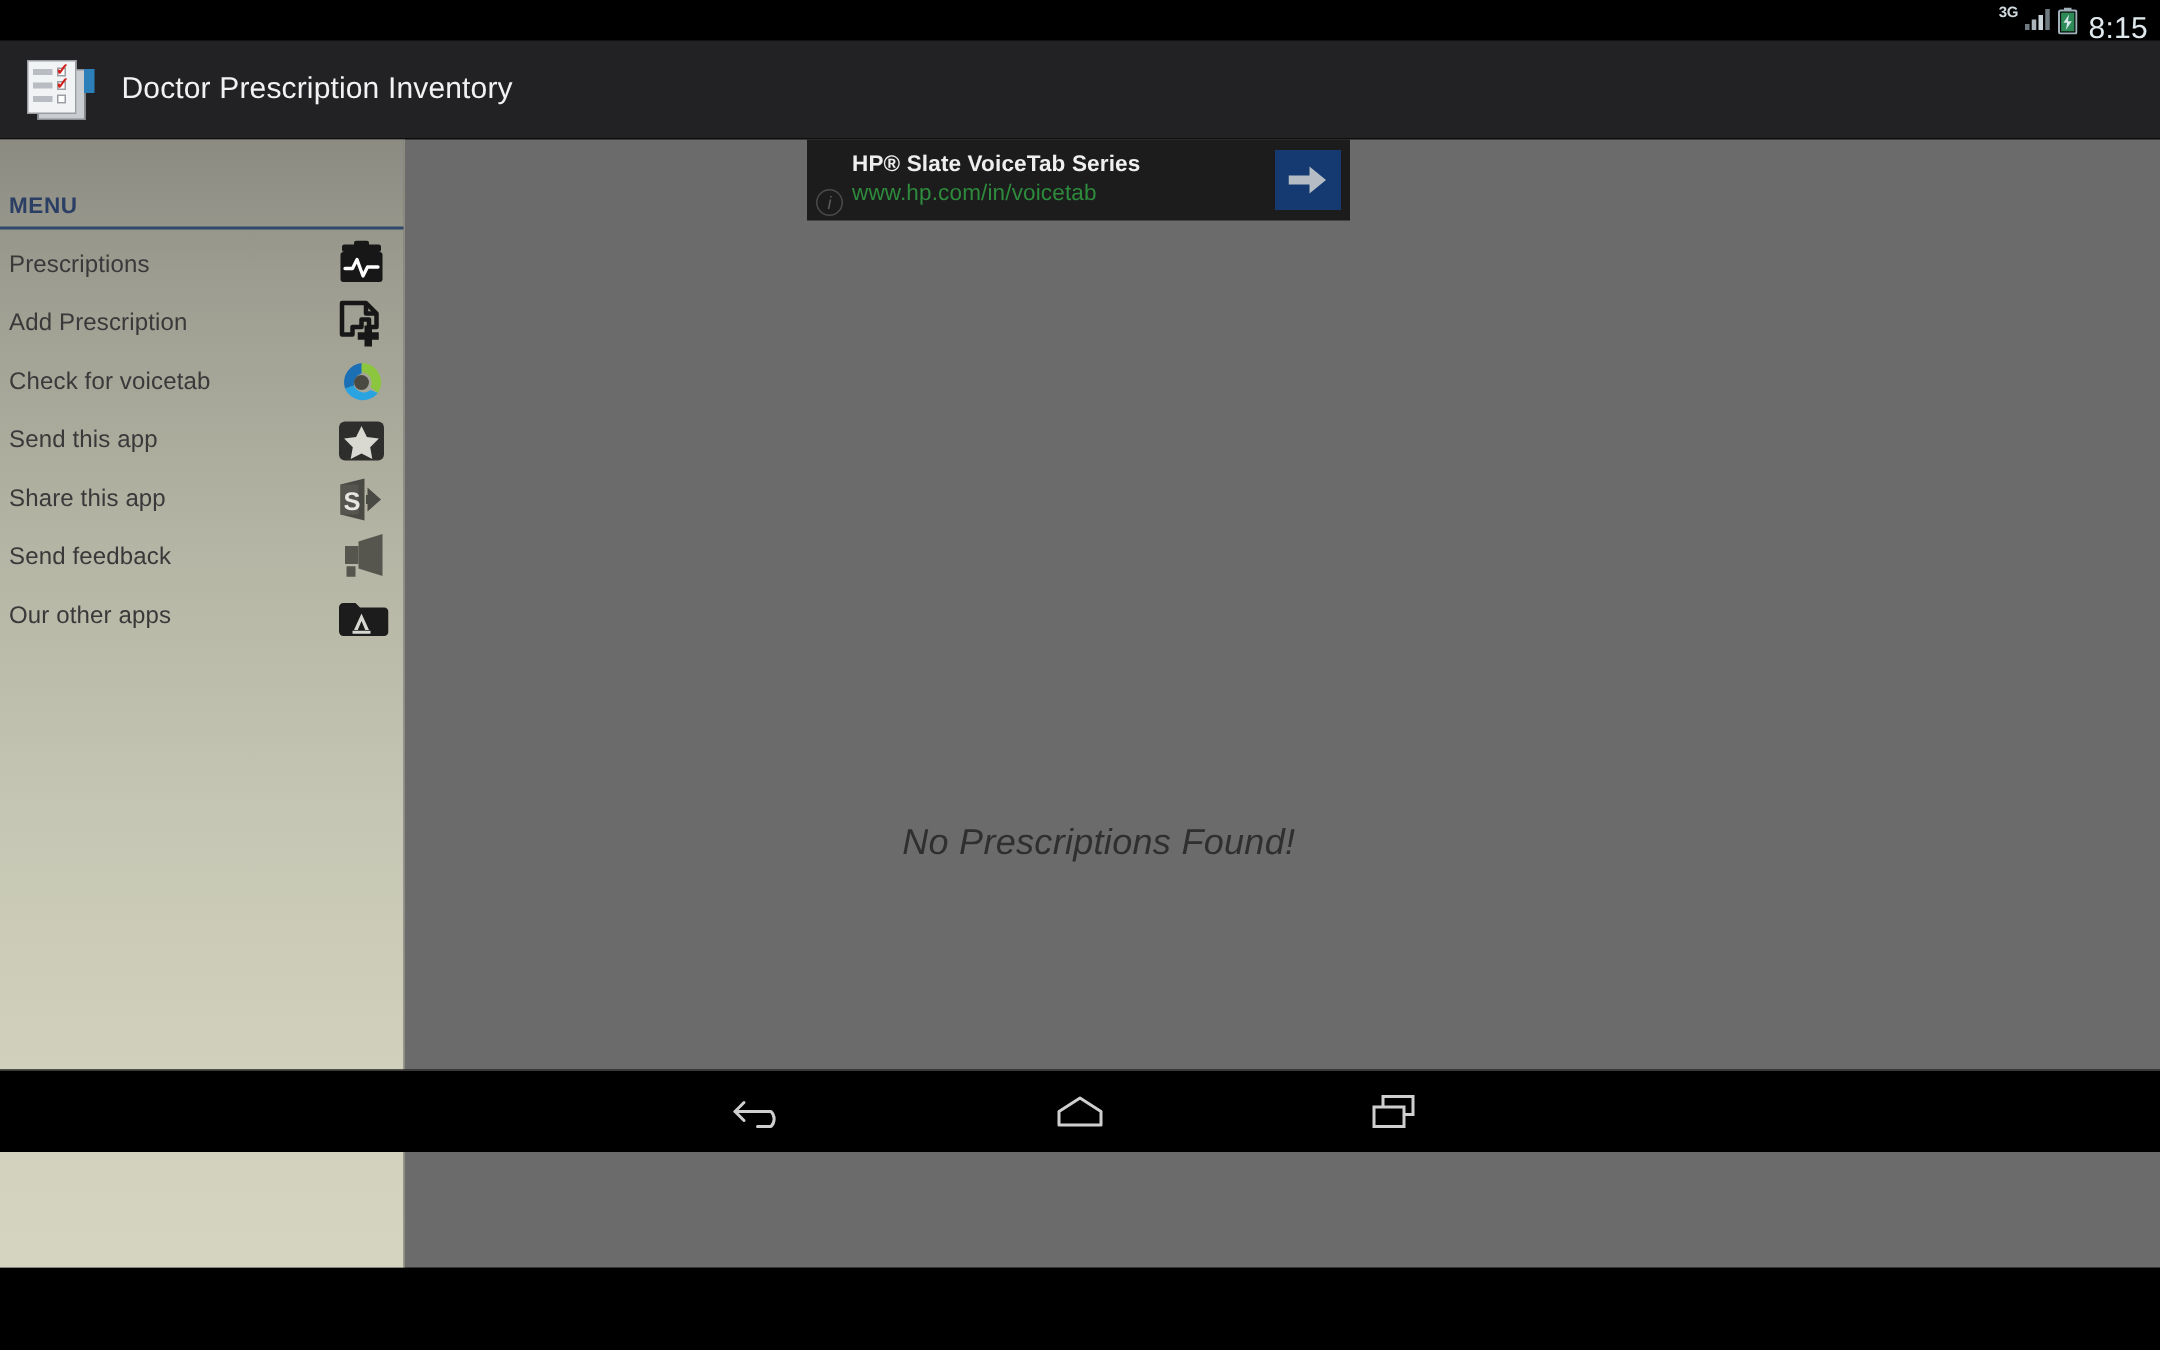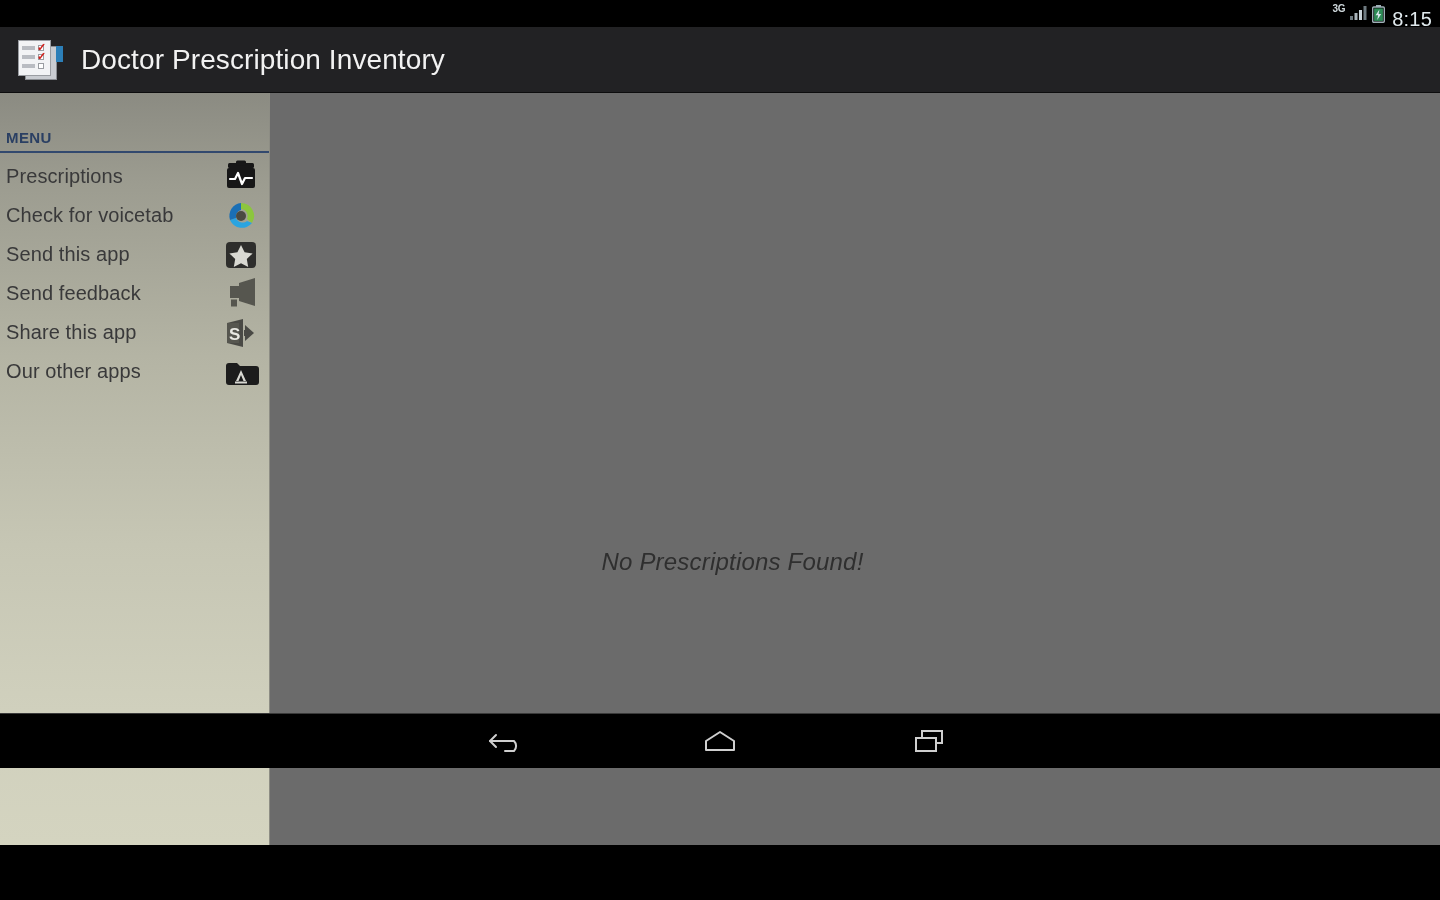--- a/index.html
+++ b/index.html
@@ -55,21 +55,21 @@
   }
   .ai-box {
     position:absolute; width:6px; height:6px; border:1px solid #9a9da2;
     background:#fff;
   }
   .ai-check {
     position:absolute; color:#d0211c; font-size:11px; font-weight:bold;
     line-height:1;
   }
   .app-title {
-    color:#f2f2f2; font-size:28px; font-weight:400; letter-spacing:0.1px;
+    color:#f2f2f2; font-size:20px; font-weight:400; letter-spacing:0.1px;
   }
 
   
   .content {
     position:absolute; top:93px; left:0; width:1440px; height:752px;
     background:#6b6b6b;
   }
   .empty-msg {
     position:absolute; top:455px; left:0; width:1440px;
     text-align:center; font-style:italic; font-size:24px;
@@ -108,21 +108,21 @@
   }
   .section-head {
     color:#2a3f63; font-size:15px; font-weight:bold; letter-spacing:0.4px;
     padding:9px 0 5px 6px; border-bottom:2px solid #32496e;margin-top:27px;
   }
   .drawer-item {
     position:relative; height:39px; display:flex; align-items:center;
     padding-left:6px;
   }
   .drawer-item .label {
-    font-size:20px; color:#39393a; letter-spacing:0.1px;
+    font-size:16px; color:#39393a; letter-spacing:0.1px;
   }
   .drawer-item .icon {
     position:absolute; right:10px; top:50%; transform:translateY(-50%);
     width:36px; height:36px;
   }
   .list-gap { height:4px; }
 
   
   .navbar {
     position:absolute; bottom:0; left:0; width:1440px; height:55px;
@@ -169,84 +169,107 @@
       </div>
       <div class="ai-tab"></div>
     </div>
     <span class="app-title">Doctor Prescription Inventory</span>
   </div>
 
   <div class="content">
 
     <div class="empty-msg">No Prescriptions Found!</div>
 
+    <div class="ad-banner">
+      <div class="ad-text">
+        <div class="ad-title">HP® Slate VoiceTab Series</div>
+        <div class="ad-url">www.hp.com/in/voicetab</div>
+      </div>
+      <div class="ad-info">i</div>
+      <div class="ad-cta">
+        <svg width="26" height="20" viewBox="0 0 26 20">
+          <polygon points="0,7 14,7 14,1 25,10 14,19 14,13 0,13" fill="#b6bcc4"></polygon>
+        </svg>
+      </div>
+    </div>
   </div>
 
   <div class="drawer">
 
     <div class="section-head">MENU</div>
 
     <div class="list-gap"></div>
 
     <div class="drawer-item">
       <span class="label">Prescriptions</span>
       <span class="icon">
         <svg width="36" height="36" viewBox="0 0 36 36">
           <rect x="5" y="4" width="26" height="5" rx="1.5" fill="#171717"></rect>
           <rect x="13" y="1.5" width="10" height="5" rx="1.5" fill="#171717"></rect>
           <rect x="4" y="9" width="28" height="20" rx="2" fill="#171717"></rect>
           <polyline points="7,20 12,20 15,14 19,25 22,19 29,19" fill="none" stroke="#ffffff" stroke-width="2.2" stroke-linejoin="round" stroke-linecap="round"></polyline>
         </svg>
       </span>
     </div>
 
+    <div class="drawer-item">
+      <span class="label">Add Prescription</span>
+      <span class="icon">
+        <svg width="36" height="36" viewBox="0 0 36 36">
+          <path d="M5 4 h16 l7 7 v9 h-5 v-5 h-5 v5 h-6 v5 h-7 z" fill="none" stroke="#171717" stroke-width="3" stroke-linejoin="round"></path>
+          <path d="M21 4 v7 h7" fill="none" stroke="#171717" stroke-width="3" stroke-linejoin="round"></path>
+          <rect x="20" y="19" width="5" height="14" fill="#171717"></rect>
+          <rect x="15.5" y="23.5" width="14" height="5" fill="#171717"></rect>
+        </svg>
+      </span>
+    </div>
 
 
     <div class="drawer-item">
       <span class="label">Check for voicetab</span>
       <span class="icon">
         <svg width="36" height="36" viewBox="0 0 36 36">
           <path d="M18 5 a13 13 0 0 1 11 20 l-5 -4 a7 7 0 0 0 -6 -10 z" fill="#8cc63e"></path>
           <path d="M29 25 a13 13 0 0 1 -22 -3 l6 -2 a7 7 0 0 0 11 3 z" fill="#2aa4e0"></path>
           <path d="M7 22 a13 13 0 0 1 11 -17 l0 7 a7 7 0 0 0 -5 8 z" fill="#1a6fb5"></path>
           <circle cx="18" cy="18" r="5" fill="#4a4a42"></circle>
         </svg>
       </span>
     </div>
 
     <div class="drawer-item">
       <span class="label">Send this app</span>
       <span class="icon">
         <svg width="36" height="36" viewBox="0 0 36 36">
           <rect x="3" y="5" width="30" height="26" rx="4" fill="#2e2e2c"></rect>
           <polygon points="18,8 21.6,15.3 29.6,16.4 23.8,22.1 25.2,30 18,26.3 10.8,30 12.2,22.1 6.4,16.4 14.4,15.3" fill="#d9d9d2"></polygon>
-        </svg>
-      </span>
-    </div>
-
-    <div class="drawer-item">
-      <span class="label">Send feedback</span>
-      <span class="icon">
-        <svg width="36" height="36" viewBox="0 0 36 36">
-          <polygon points="16,7 32,2 32,30 16,25" fill="#56564f"></polygon>
-          <rect x="7" y="10" width="9" height="12" fill="#56564f"></rect>
-          <rect x="8" y="23.5" width="6" height="7" fill="#56564f"></rect>
         </svg>
       </span>
     </div>
 
     <div class="drawer-item">
       <span class="label">Share this app</span>
       <span class="icon">
         <svg width="36" height="36" viewBox="0 0 36 36">
           <polygon points="4,8 20,4 20,32 4,28" fill="#4a4a45"></polygon>
           <rect x="4" y="8" width="12" height="20" fill="#56564f"></rect>
           <text x="6" y="25" font-family="Liberation Sans, sans-serif" font-size="17" font-weight="bold" fill="#e8e8e2">S</text>
           <polygon points="22,10 31,18 22,26" fill="#4a4a45"></polygon>
           <rect x="21" y="15" width="6" height="6" fill="#4a4a45"></rect>
+        </svg>
+      </span>
+    </div>
+
+    <div class="drawer-item">
+      <span class="label">Send feedback</span>
+      <span class="icon">
+        <svg width="36" height="36" viewBox="0 0 36 36">
+          <polygon points="16,7 32,2 32,30 16,25" fill="#56564f"></polygon>
+          <rect x="7" y="10" width="9" height="12" fill="#56564f"></rect>
+          <rect x="8" y="23.5" width="6" height="7" fill="#56564f"></rect>
         </svg>
       </span>
     </div>
 
     <div class="drawer-item">
       <span class="label">Our other apps</span>
       <span class="icon">
         <svg width="36" height="36" viewBox="0 0 36 36">
           <path d="M3 9 h11 l3 3 h16 a3 3 0 0 1 3 3 v13 a3 3 0 0 1 -3 3
                    h-27 a3 3 0 0 1 -3 -3 v-16 a3 3 0 0 1 3 -3 z" fill="#1c1c1c"></path>

